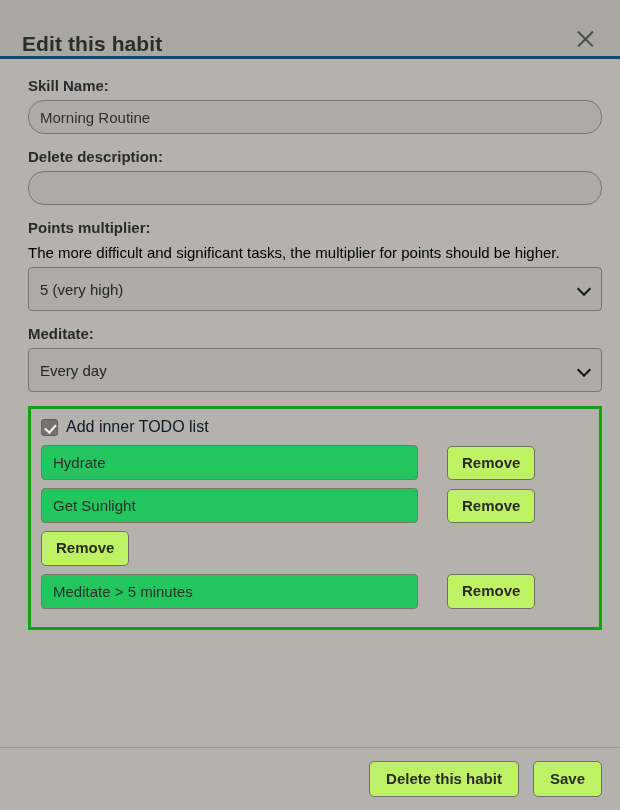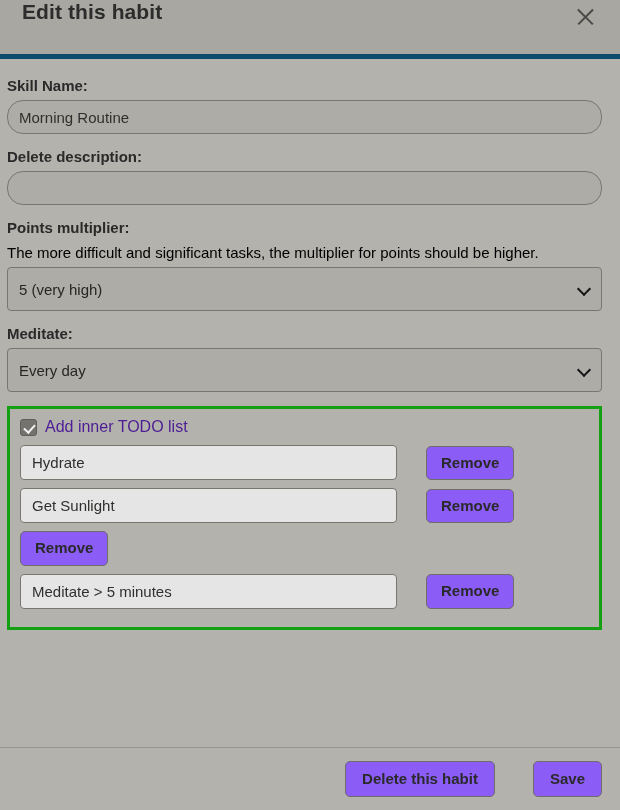--- a/index.html
+++ b/index.html
@@ -24,24 +24,24 @@
     flex-direction: column;
     background: #b4b2ad;
   }
 
   
   .header {
     height: 59px;
     flex: 0 0 59px;
     background: #a8a7a1;
     display: flex;
-    align-items: flex-start;
+    align-items: flex-end;
     justify-content: space-between;
     padding: 0 22px 0 22px;
-    border-bottom: 5px solid #0c4a6e;
+    border-bottom: 3px solid #0c4a6e;
   }
 
   .header-title {
     font-size: 21px;
     font-weight: bold;
     color: #2c2c2c;
     letter-spacing: 0.1px;
   }
 
   .close-btn {
@@ -62,21 +62,21 @@
     height: 1.6px;
     background: #4a4a48;
   }
   .close-btn::before { transform: rotate(45deg); }
   .close-btn::after  { transform: rotate(-45deg); }
 
   
   .body {
     flex: 1 1 auto;
     background: #b4b2ad;
-    padding: 18px 18px 0 7px;
+    padding: 18px 18px 0 28px;
     overflow: hidden;
   }
 
   .field-label {
     font-size: 15px;
     font-weight: bold;
     color: #2a2a2a;
     margin-bottom: 6px;
     display: block;
   }
@@ -172,48 +172,48 @@
     left: 5px;
     top: 2px;
     width: 5px;
     height: 9px;
     border-right: 2px solid #f2f2f2;
     border-bottom: 2px solid #f2f2f2;
     transform: rotate(42deg);
   }
   .checkbox-label {
     font-size: 16px;
-    color: #4c1d95;
+    color: #0f172a;
   }
 
   .todo-row {
     display: flex;
     align-items: center;
     gap: 29px;
     margin-bottom: 8px;
   }
   .todo-input {
     width: 377px;
     height: 35px;
-    background: #e5e5e5;
+    background: #22c55e;
     border: 1px solid #77766f;
     border-radius: 4px;
     padding: 0 11px;
     font-family: "Liberation Sans", sans-serif;
     font-size: 15px;
     color: #2f2f2e;
     outline: none;
   }
 
   .btn {
     font-family: "Liberation Sans", sans-serif;
     font-weight: bold;
     font-size: 15px;
     color: #2a2a2a;
-    background: #8b5cf6;
+    background: #bef264;
     border: 1px solid #6f6e68;
     border-radius: 5px;
     padding: 7px 13px;
     cursor: pointer;
     line-height: 1.1;
     white-space: nowrap;
   }
   .btn-remove { padding: 8px 14px; }
 
   .btn-add-todo {
@@ -226,21 +226,21 @@
     flex: 0 0 63px;
     height: 63px;
     border-top: 1px solid #96958f;
     display: flex;
     align-items: center;
     justify-content: flex-end;
     gap: 14px;
     padding: 0 18px;
     background: #b4b2ad;
   }
-  .footer .btn { padding: 9px 16px; margin-left: 24px; }
+  .footer .btn { padding: 9px 16px; }
 </style>
 </head>
 <body>
 
 <div class="dialog">
 
   <div class="header">
     <div class="header-title">Edit this habit</div>
     <div class="close-btn"></div>
   </div>

